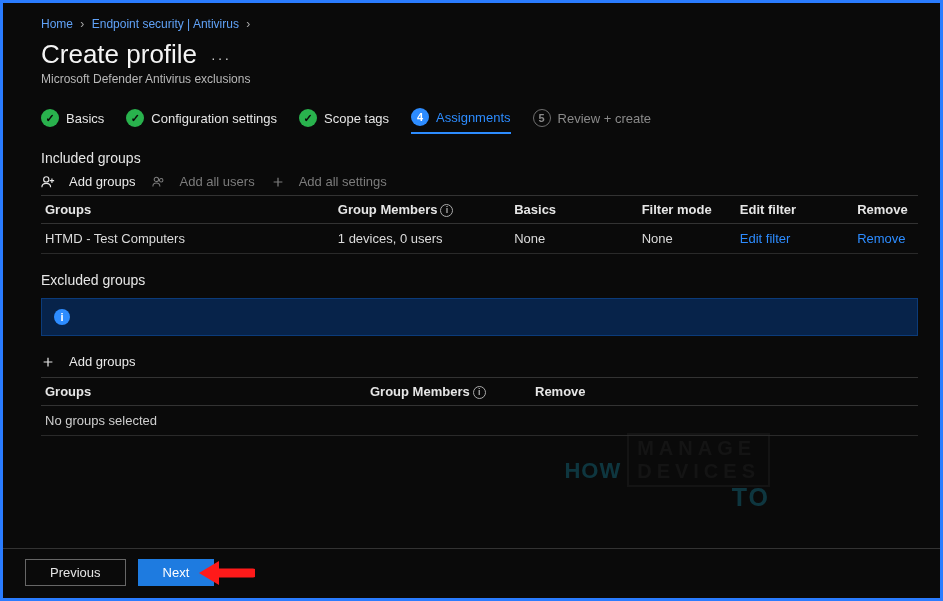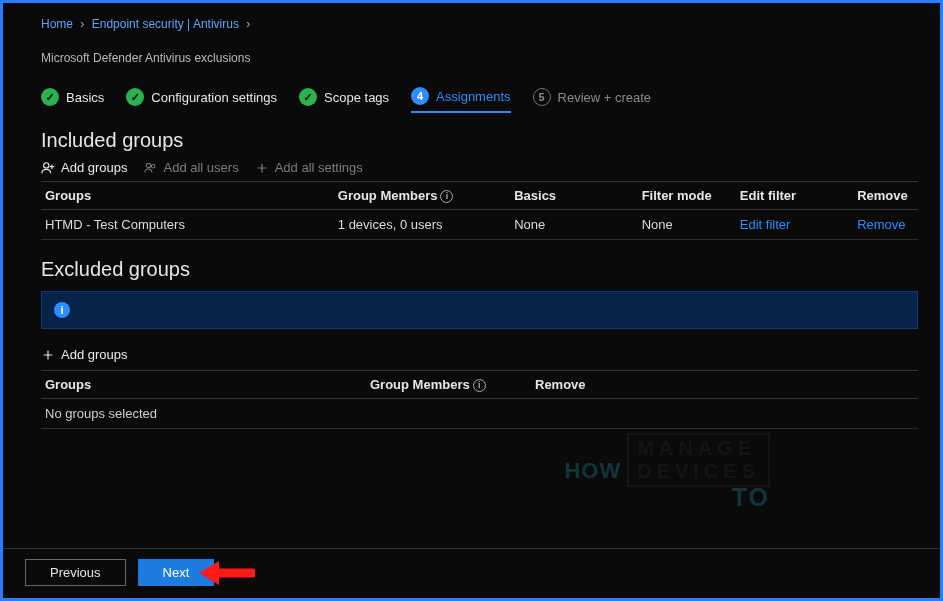--- a/index.html
+++ b/index.html
@@ -15,37 +15,37 @@
   }
   .inner { padding: 14px 22px 0 38px; }
   
   .breadcrumb { font-size: 12px; color: #60a2f7; margin-bottom: 8px; }
   .breadcrumb a { color: #60a2f7; text-decoration: none; cursor: pointer; }
   .breadcrumb .sep { color: #a8a8a8; margin: 0 4px; }
   
   .heading-row { display: flex; align-items: baseline; gap: 14px; }
   h1 { font-weight: 400; font-size: 26px; color: #f4f4f4; }
   .more { color: #ccc; letter-spacing: 2px; cursor: pointer; font-size: 14px; }
-  .subtitle { font-size: 12px; color: #b8b8b8; margin-top: 20px; margin-bottom: 22px; }
+  .subtitle { font-size: 12px; color: #b8b8b8; margin-top: 2px; margin-bottom: 22px; }
   
   .wizard { display: flex; gap: 22px; align-items: center; border-bottom: none; margin-bottom: 16px; }
   .wstep { display: flex; align-items: center; gap: 7px; font-size: 13px; padding-bottom: 6px; }
   .wstep .circle { width: 18px; height: 18px; border-radius: 50%; display:flex; align-items:center; justify-content:center; font-size: 11px; font-weight: bold; }
   .wstep.done .circle { background: #29b24d; color: #0a0a0a; }
   .wstep.active .circle { background: #2d8cff; color: #fff; }
   .wstep.pending .circle { border: 1.5px solid #6e6e6e; color: #8a8a8a; background: transparent; }
   .wstep.done span.lbl { color: #e6e6e6; }
   .wstep.active span.lbl { color: #2d8cff; }
   .wstep.active { border-bottom: 2px solid #2d8cff; }
   .wstep.pending span.lbl { color: #8a8a8a; }
   
-  .sect { font-size: 20px; color: #e6e6e6; margin: 6px 0 8px 0; }
+  .sect { font-size: 14px; color: #e6e6e6; margin: 6px 0 8px 0; }
   
   .toolbar { display: flex; gap: 16px; align-items: center; margin-bottom: 6px; }
-  .tbtn { display: flex; align-items: center; gap: 6px; font-size: 13px; cursor: pointer; }
+  .tbtn { display: flex; align-items: center; gap: 14px; font-size: 13px; cursor: pointer; }
   .tbtn.enabled { color: #eaeaea; }
   .tbtn.disabled { color: #7c7c7c; cursor: default; }
   .tbtn svg { width: 14px; height: 14px; }
   
   table { width: 100%; border-collapse: collapse; font-size: 13px; }
   thead th { text-align: left; font-weight: 600; color: #e6e6e6; border-top: 1px solid #333; border-bottom: 1px solid #333; padding: 6px 4px; }
   tbody td { padding: 7px 4px; border-bottom: 1px solid #2a2a2a; color: #dcdcdc; }
   .link { color: #2d8cff; cursor: pointer; }
   .info-icon { display:inline-block; width:13px; height:13px; border:1px solid #aaa; border-radius:50%; font-size:9px; line-height:11px; text-align:center; color:#aaa; margin-left:3px; vertical-align: middle;}
   
@@ -80,20 +80,24 @@
 
 <div class="inner">
 
   <div class="breadcrumb">
     <a>Home</a>
     <span class="sep">›</span>
     <a>Endpoint security | Antivirus</a>
     <span class="sep">›</span>
   </div>
 
+  <div class="heading-row">
+    <h1>Create profile</h1>
+    <span class="more">···</span>
+  </div>
   <div class="subtitle">Microsoft Defender Antivirus exclusions</div>
 
   <div class="wizard">
     <div class="wstep done">
       <span class="circle">✓</span>
       <span class="lbl">Basics</span>
     </div>
     <div class="wstep done">
       <span class="circle">✓</span>
       <span class="lbl">Configuration settings</span>

